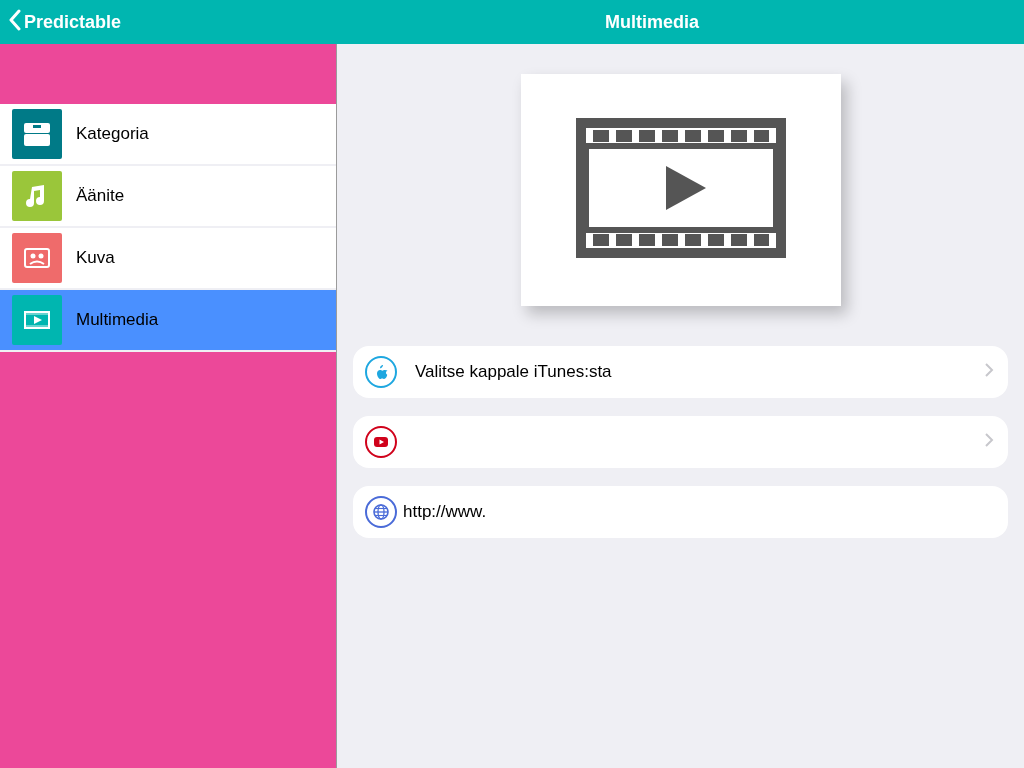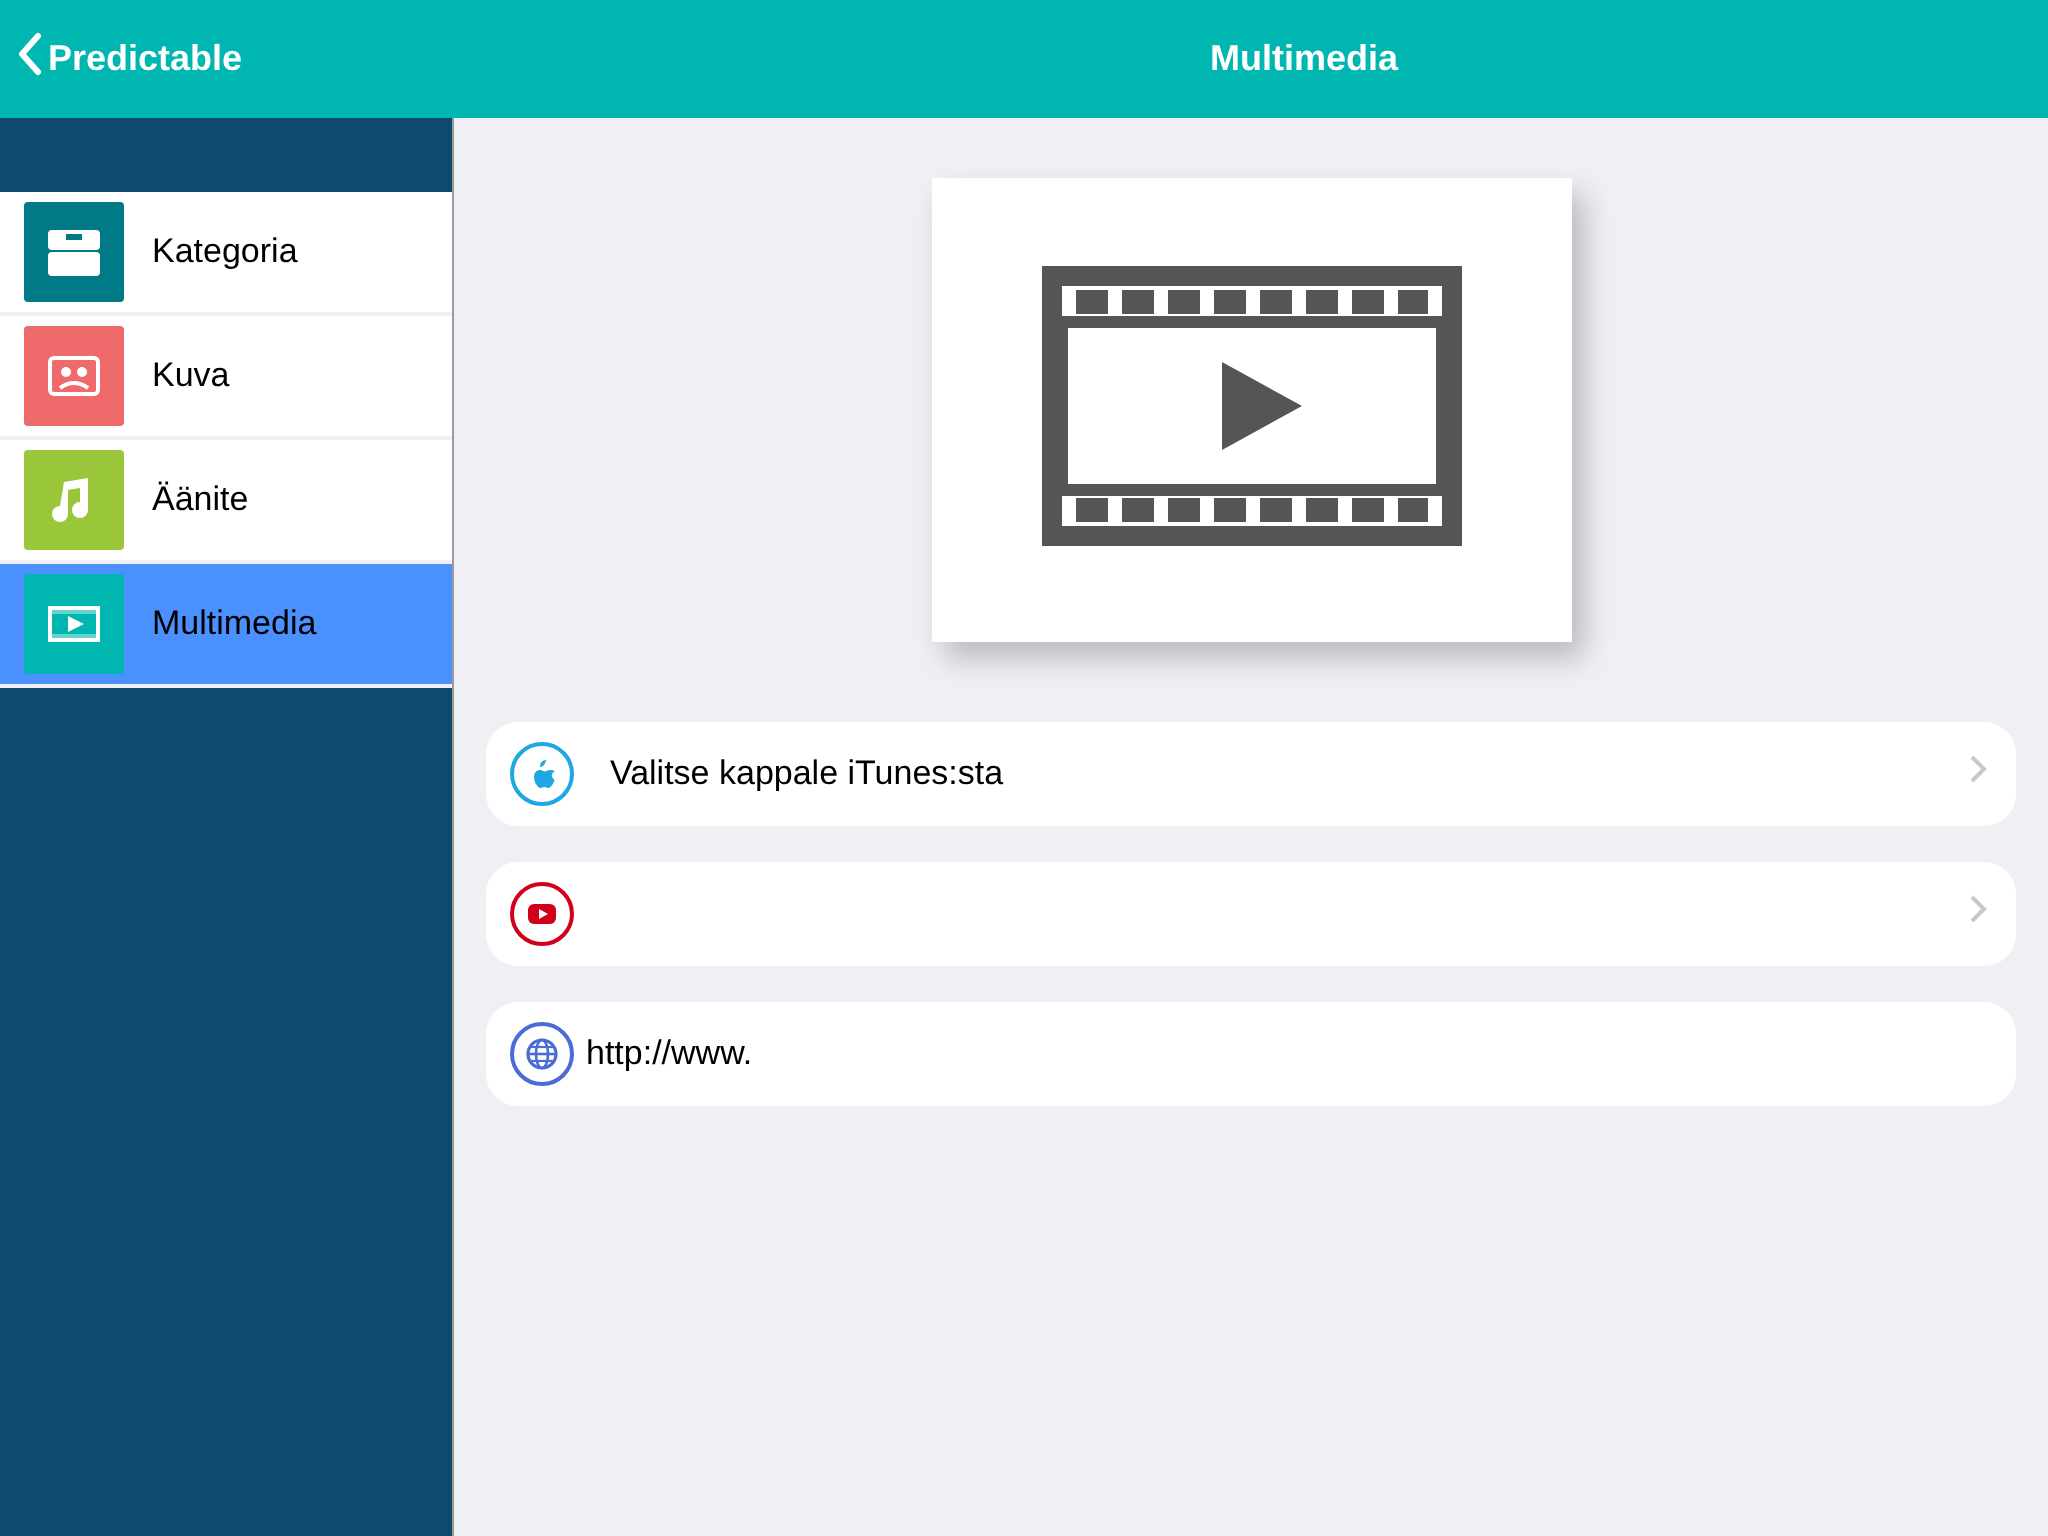--- a/index.html
+++ b/index.html
@@ -1,18 +1,18 @@
 <!DOCTYPE html>
 <html><head>
 <meta charset="utf-8">
 <style>
   * { box-sizing: border-box; margin: 0; padding: 0; }
   html, body { width: 1024px; height: 768px; font-family: -apple-system, "Helvetica Neue", Arial, sans-serif; background: #efeff4; overflow: hidden; }
   .header {
-    height: 59px;
+    height: 44px;
     background: #00b6b0;
     display: flex;
     align-items: center;
     position: relative;
     color: #fff;
   }
   .back-btn {
     display: flex;
     align-items: center;
     padding-left: 8px;
@@ -28,24 +28,24 @@
     font-size: 18px;
     font-weight: 600;
     
     margin-left: 140px;
   }
   
   .header-title { left: 652px; transform: translateX(-50%); margin-left:0; }
 
   .body { display: flex; height: 724px; }
   .sidebar {
-    width: 227px;
-    background: #0c4a6e;
+    width: 337px;
+    background: #ec4899;
     border-right: 1px solid #9b9b9b;
-    padding-top: 37px;
+    padding-top: 60px;
   }
   .side-item {
     display: flex;
     align-items: center;
     height: 62px;
     background: #fff;
     border-bottom: 2px solid #efeff4;
     cursor: pointer;
   }
   .side-item.selected {
@@ -139,38 +139,38 @@
             <rect x="4" y="6" width="26" height="10" rx="2" fill="#fff"></rect>
             <rect x="4" y="17" width="26" height="12" rx="2" fill="#fff"></rect>
             <rect x="13" y="8" width="8" height="3" fill="#007a87"></rect>
           </svg>
       </div>
       <span class="side-label">Kategoria</span>
     </div>
 
 
     <div class="side-item">
+      <div class="side-icon" style="background:#9ac63a">
+        <svg width="34" height="34" viewBox="0 0 34 34">
+            <path d="M12 8 L24 6 L24 22 A4 4 0 1 1 20 18 L20 11 L14 12 L14 24 A4 4 0 1 1 10 20 Z" fill="#fff"></path>
+          </svg>
+      </div>
+      <span class="side-label">Äänite</span>
+    </div>
+
+    <div class="side-item">
       <div class="side-icon" style="background:#ef6b6b">
         <svg width="34" height="34" viewBox="0 0 34 34">
             <rect x="5" y="8" width="24" height="18" rx="2" fill="none" stroke="#fff" stroke-width="2"></rect>
             <circle cx="13" cy="15" r="2.5" fill="#fff"></circle>
             <circle cx="21" cy="15" r="2.5" fill="#fff"></circle>
             <path d="M10 23 q7 -5 14 0" stroke="#fff" stroke-width="2" fill="none"></path>
           </svg>
       </div>
       <span class="side-label">Kuva</span>
-    </div>
-
-    <div class="side-item">
-      <div class="side-icon" style="background:#9ac63a">
-        <svg width="34" height="34" viewBox="0 0 34 34">
-            <path d="M12 8 L24 6 L24 22 A4 4 0 1 1 20 18 L20 11 L14 12 L14 24 A4 4 0 1 1 10 20 Z" fill="#fff"></path>
-          </svg>
-      </div>
-      <span class="side-label">Äänite</span>
     </div>
 
     <div class="side-item selected">
       <div class="side-icon" style="background:#00b6b0">
         <svg width="34" height="34" viewBox="0 0 34 34">
             <rect x="5" y="9" width="24" height="16" fill="none" stroke="#fff" stroke-width="2"></rect>
             <rect x="5" y="9" width="24" height="3" fill="#fff" opacity="0.4"></rect>
             <rect x="5" y="22" width="24" height="3" fill="#fff" opacity="0.4"></rect>
             <polygon points="14,13 22,17 14,21" fill="#fff"></polygon>
           </svg>

